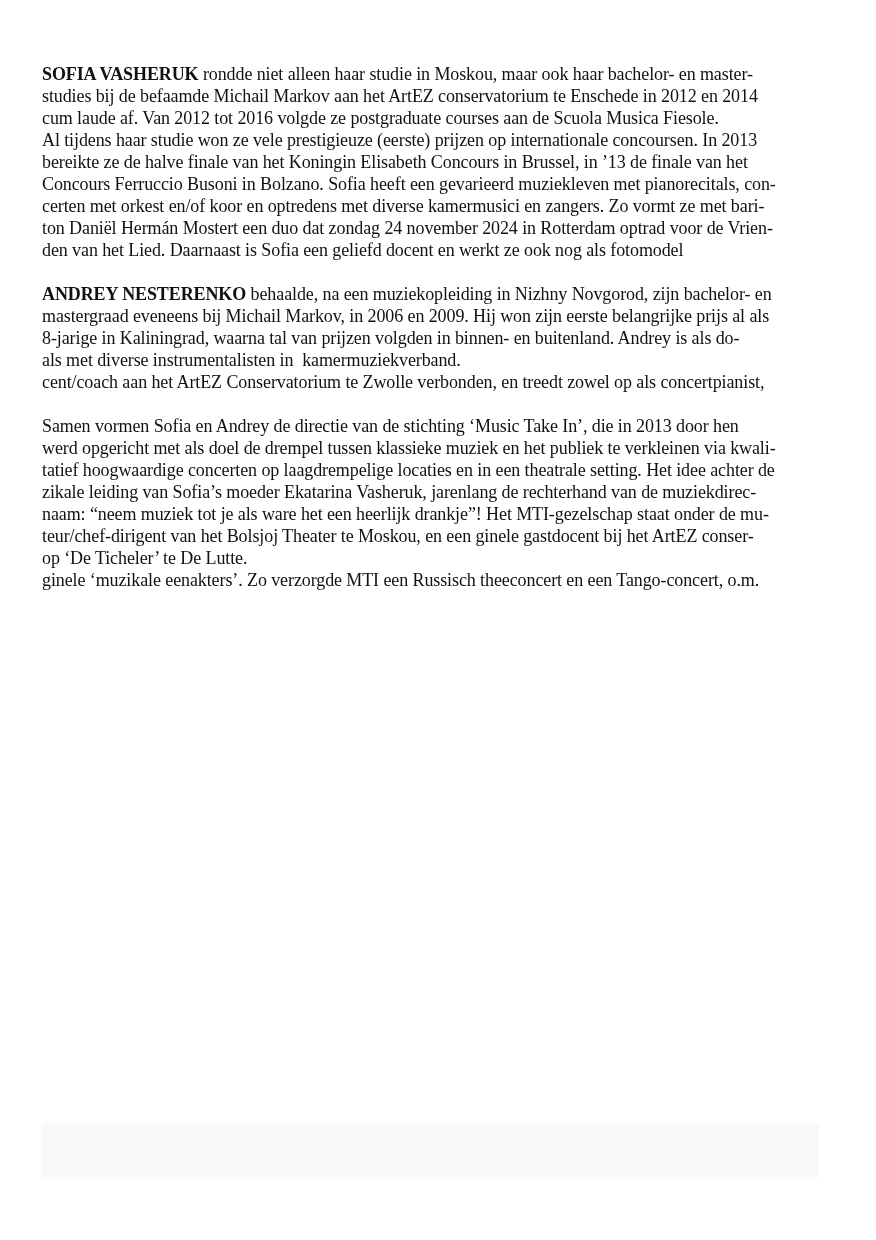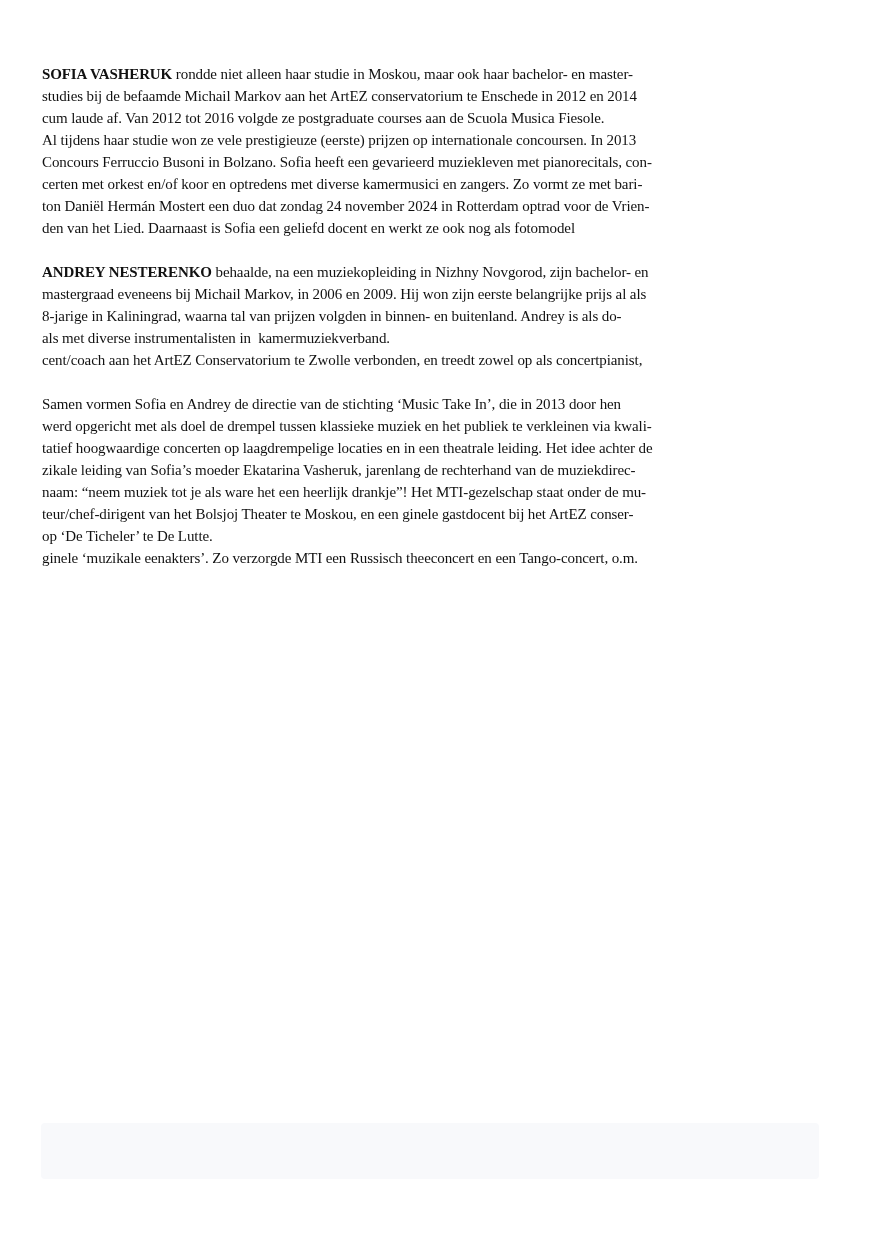--- a/index.html
+++ b/index.html
@@ -19,21 +19,21 @@
   .document-body {
     position: absolute;
     left: 42px;
     top: 63px;
     width: 800px;
   }
   .paragraph {
     margin: 0 0 22px 0;
   }
   .line {
-    font-size: 15px;
+    font-size: 18px;
     line-height: 22px;
     white-space: pre;
     letter-spacing: -0.1px;
   }
   .bold {
     font-weight: bold;
   }
   .footer-panel {
     position: absolute;
     left: 41px;
@@ -47,36 +47,37 @@
 </head>
 <body>
 
 <div class="page" style="background: rgb(255, 255, 255); color: rgb(17, 17, 17);">
   <div class="document-body">
       <div class="paragraph">
         <div class="line"><span class="bold">SOFIA VASHERUK</span><span> rondde niet alleen haar studie in Moskou, maar ook haar bachelor- en master-</span></div>
         <div class="line"><span>studies bij de befaamde Michail Markov aan het ArtEZ conservatorium te Enschede in 2012 en 2014</span></div>
         <div class="line"><span>cum laude af. Van 2012 tot 2016 volgde ze postgraduate courses aan de Scuola Musica Fiesole.</span></div>
         <div class="line"><span>Al tijdens haar studie won ze vele prestigieuze (eerste) prijzen op internationale concoursen. In 2013</span></div>
+        <div class="line"><span>bereikte ze de halve finale van het Koningin Elisabeth Concours in Brussel, in ’13 de finale van het</span></div>
         <div class="line"><span>Concours Ferruccio Busoni in Bolzano. Sofia heeft een gevarieerd muziekleven met pianorecitals, con-</span></div>
         <div class="line"><span>certen met orkest en/of koor en optredens met diverse kamermusici en zangers. Zo vormt ze met bari-</span></div>
         <div class="line"><span>ton Daniël Hermán Mostert een duo dat zondag 24 november 2024 in Rotterdam optrad voor de Vrien-</span></div>
         <div class="line"><span>den van het Lied. Daarnaast is Sofia een geliefd docent en werkt ze ook nog als fotomodel</span></div>
       </div>
       <div class="paragraph">
         <div class="line"><span class="bold">ANDREY NESTERENKO</span><span> behaalde, na een muziekopleiding in Nizhny Novgorod, zijn bachelor- en</span></div>
         <div class="line"><span>mastergraad eveneens bij Michail Markov, in 2006 en 2009. Hij won zijn eerste belangrijke prijs al als</span></div>
         <div class="line"><span>8-jarige in Kaliningrad, waarna tal van prijzen volgden in binnen- en buitenland. Andrey is als do-</span></div>
         <div class="line"><span>als met diverse instrumentalisten in&nbsp; kamermuziekverband.</span></div>
         <div class="line"><span>cent/coach aan het ArtEZ Conservatorium te Zwolle verbonden, en treedt zowel op als concertpianist,</span></div>
       </div>
       <div class="paragraph">
         <div class="line"><span>Samen vormen Sofia en Andrey de directie van de stichting ‘Music Take In’, die in 2013 door hen</span></div>
         <div class="line"><span>werd opgericht met als doel de drempel tussen klassieke muziek en het publiek te verkleinen via kwali-</span></div>
-        <div class="line"><span>tatief hoogwaardige concerten op laagdrempelige locaties en in een theatrale leiding. Het idee achter de</span></div>
+        <div class="line"><span>tatief hoogwaardige concerten op laagdrempelige locaties en in een theatrale setting. Het idee achter de</span></div>
         <div class="line"><span>zikale leiding van Sofia’s moeder Ekatarina Vasheruk, jarenlang de rechterhand van de muziekdirec-</span></div>
         <div class="line"><span>naam: “neem muziek tot je als ware het een heerlijk drankje”! Het MTI-gezelschap staat onder de mu-</span></div>
         <div class="line"><span>teur/chef-dirigent van het Bolsjoj Theater te Moskou, en een ginele gastdocent bij het ArtEZ conser-</span></div>
         <div class="line"><span>op ‘De Ticheler’ te De Lutte.</span></div>
         <div class="line"><span>ginele ‘muzikale eenakters’. Zo verzorgde MTI een Russisch theeconcert en een Tango-concert, o.m.</span></div>
       </div>
     </div>
   <div class="footer-panel" style="background: rgb(248, 249, 251);"></div>
 </div>
 

